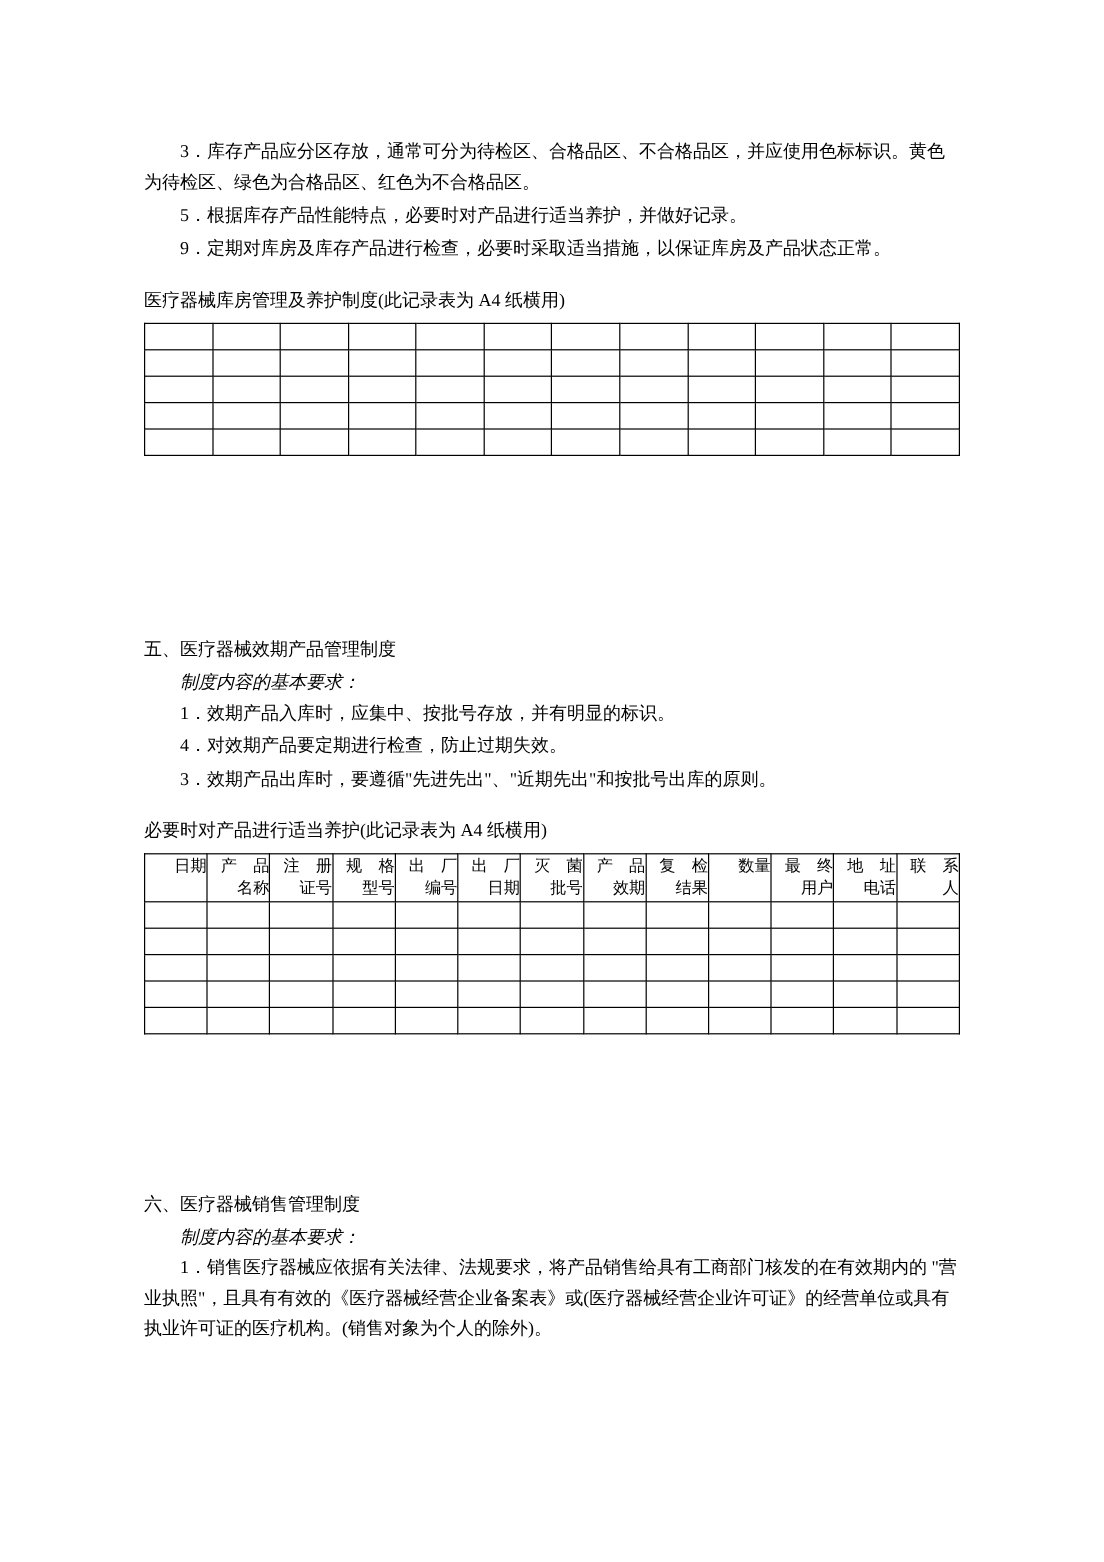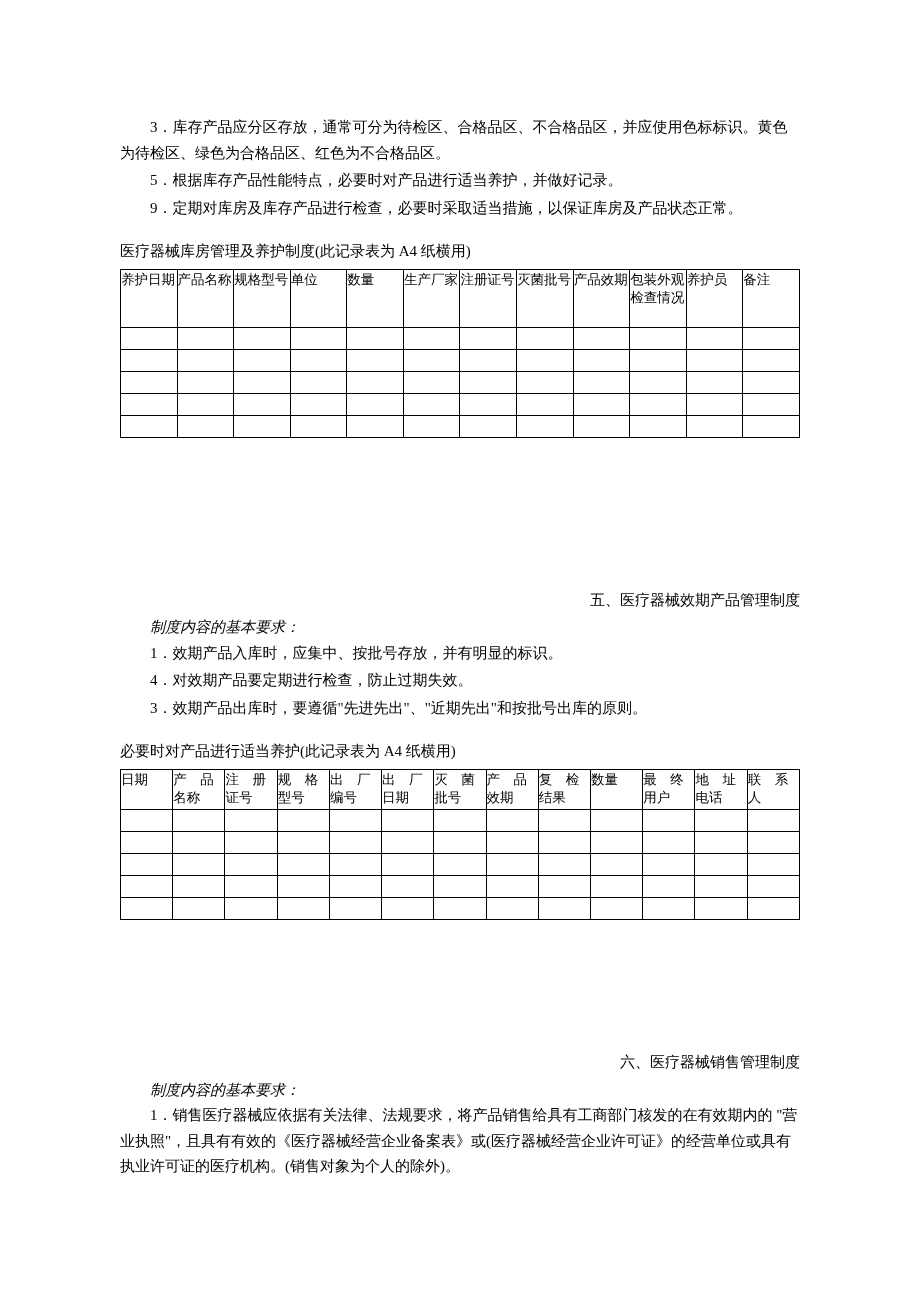--- a/index.html
+++ b/index.html
@@ -41,60 +41,46 @@
       text-align: left;
       font-weight: normal;
       word-break: break-all;
       height: 22px;
     }
     .table1 th {
       height: 58px;
     }
     .table2 th {
       height: 40px;
+      text-align: right;
     }
     .section-spacer {
       height: 150px;
     }
     .section-spacer-2 {
       height: 130px;
     }
     .section-title {
       margin-bottom: 2px;
-      text-align: right;
     }
     .sub-req {
       text-indent: 2em;
       font-style: italic;
     }
   </style>
 </head>
 <body>
 
 <p class="paragraph">3．库存产品应分区存放，通常可分为待检区、合格品区、不合格品区，并应使用色标标识。黄色为待检区、绿色为合格品区、红色为不合格品区。</p>
 <p class="paragraph">5．根据库存产品性能特点，必要时对产品进行适当养护，并做好记录。</p>
 <p class="paragraph">9．定期对库房及库存产品进行检查，必要时采取适当措施，以保证库房及产品状态正常。</p>
 
 <p class="table-caption">医疗器械库房管理及养护制度(此记录表为 A4 纸横用)</p>
 <table class="table1">
   <tbody>
-      <tr>
-    <th>养护日期</th>
-    <th>产品名称</th>
-    <th>规格型号</th>
-    <th>单位</th>
-    <th>数量</th>
-    <th>生产厂家</th>
-    <th>注册证号</th>
-    <th>灭菌批号</th>
-    <th>产品效期</th>
-    <th>包装外观检查情况</th>
-    <th>养护员</th>
-    <th>备注</th>
-  </tr>
   <tr>
         <td></td>
         <td></td>
         <td></td>
         <td></td>
         <td></td>
         <td></td>
         <td></td>
         <td></td>
         <td></td>

